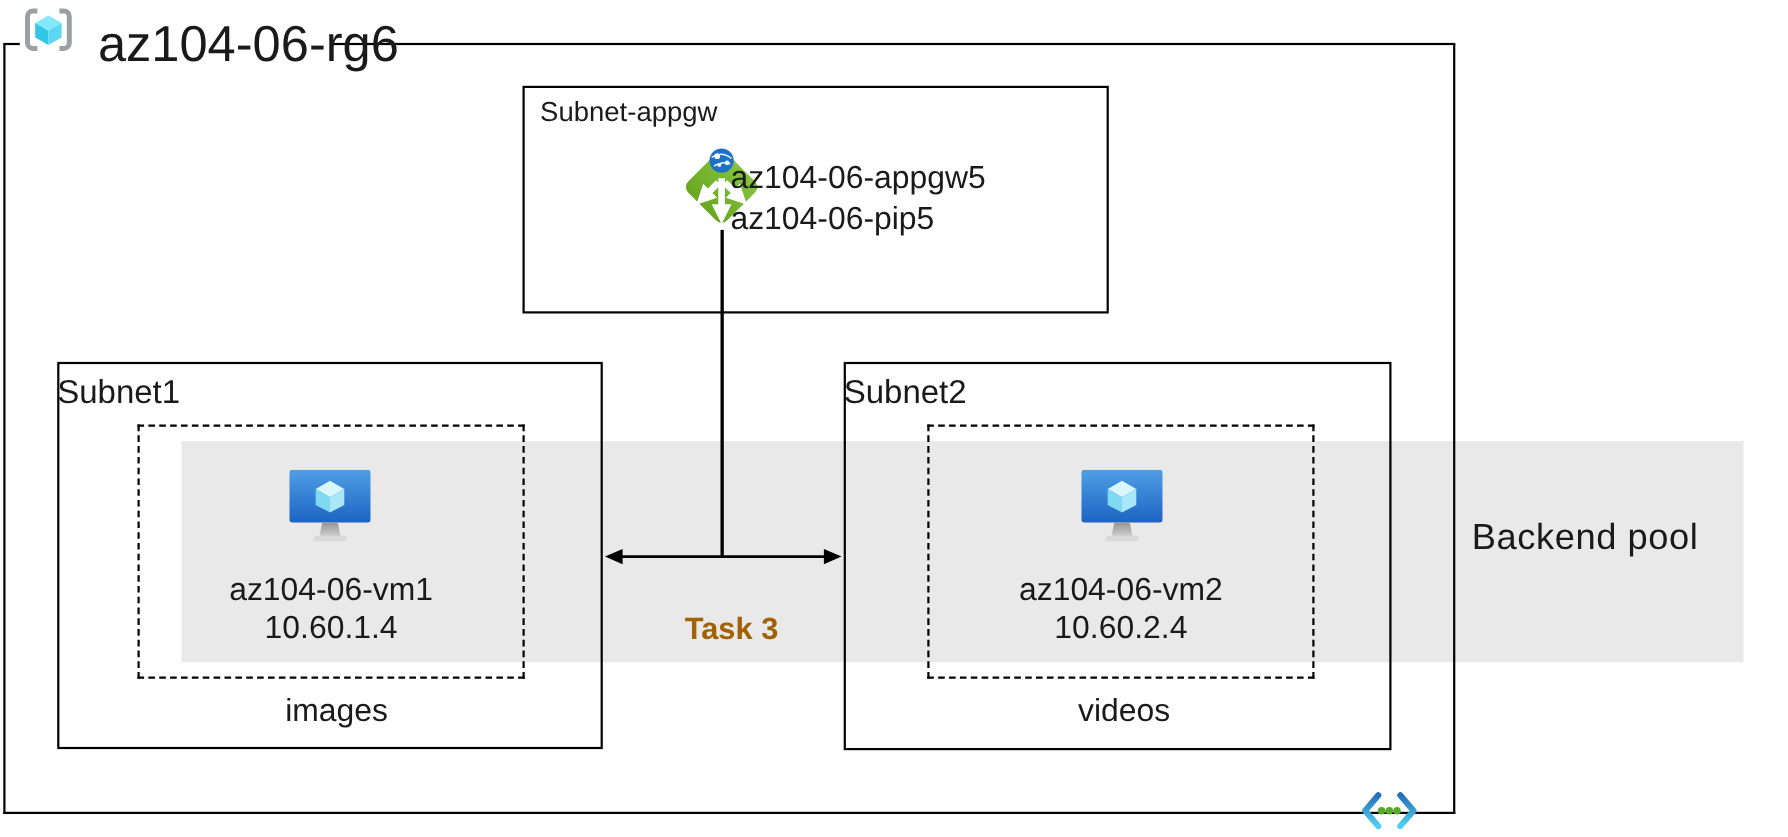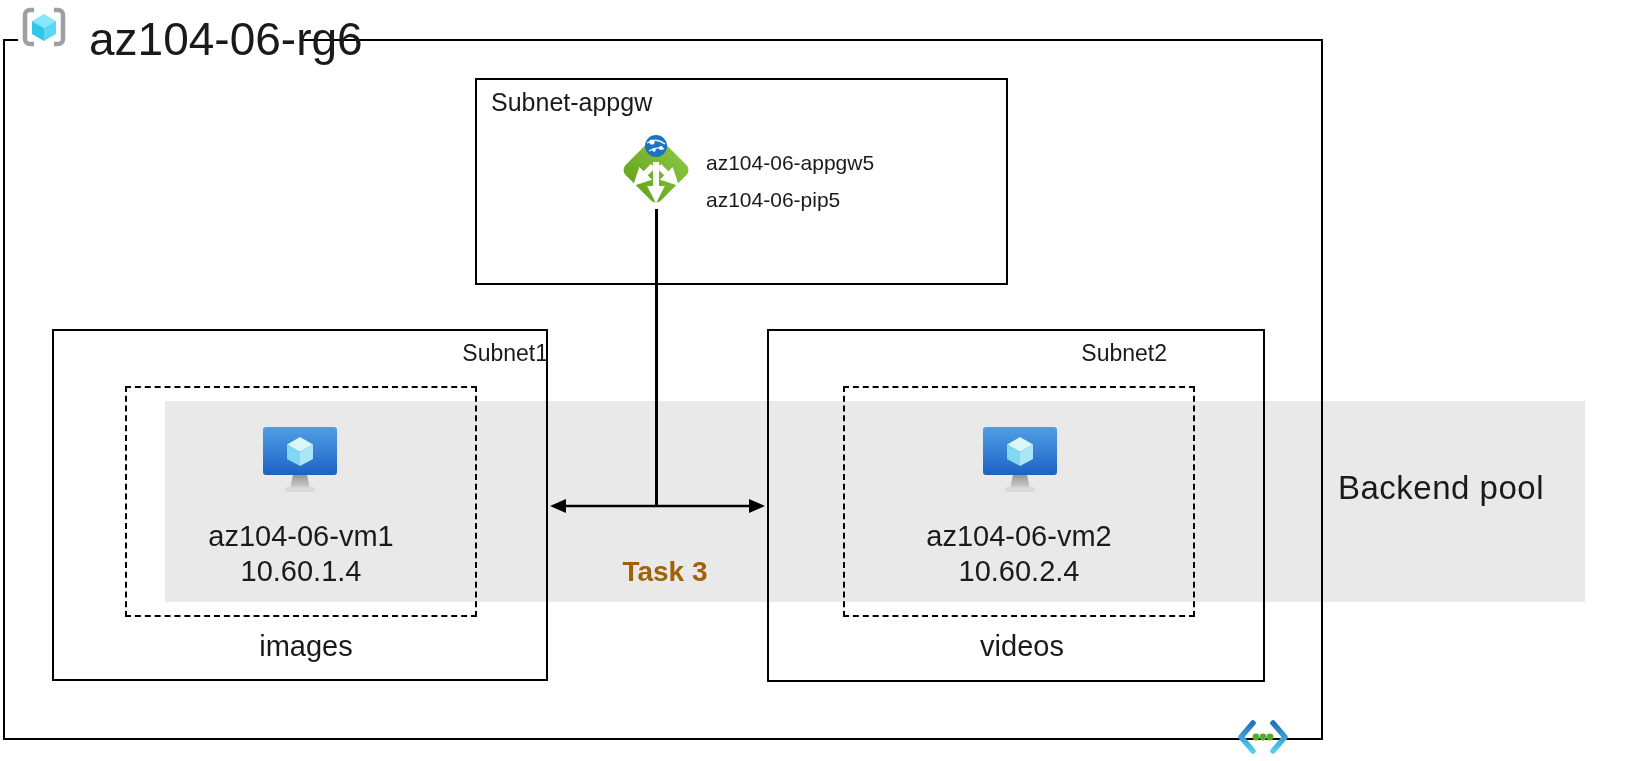--- a/index.html
+++ b/index.html
@@ -15,30 +15,30 @@
   .rg-box{left:3px;top:40px;width:1320px;height:700px;border:2px solid #000;border-top:none;background:transparent;}
   .rg-top-seg{top:39px;height:2px;background:#000;}
   .rg-seg1{left:3px;width:15px;}
   .rg-seg2{left:302px;width:1021px;}
   .rg-icon{left:21px;top:7px;width:46px;height:40px;}
   .rg-label{left:89px;top:12px;font-size:46px;white-space:nowrap;}
   
   .appgw-box{left:475px;top:78px;width:533px;height:207px;border:2px solid #000;background:transparent;}
   .appgw-title{left:491px;top:88px;font-size:25px;white-space:nowrap;}
   .appgw-icon{left:616px;top:130px;width:80px;height:80px;}
-  .appgw-names{left:706px;top:144px;font-size:21px;line-height:37px;white-space:nowrap;}
+  .appgw-names{left:664px;top:144px;font-size:29px;line-height:37px;white-space:nowrap;}
   
   .v-connector{left:655px;top:209px;width:3px;height:297px;background:#000;}
   .h-arrow{left:548px;top:494px;width:219px;height:24px;}
   .task-label{left:585px;top:556px;width:160px;text-align:center;font-size:28px;font-weight:bold;color:#a16207;}
   
   .subnet-box{border:2px solid #000;background:transparent;}
   .subnet1-box{left:52px;top:329px;width:496px;height:352px;}
   .subnet2-box{left:767px;top:329px;width:498px;height:353px;}
-  .subnet-title{top:340px;font-size:23px;text-align:right;}
+  .subnet-title{top:340px;font-size:30px;text-align:left;}
   .subnet1-title{left:52px;width:496px;}
   .subnet2-title{left:767px;width:400px;}
   .dashed-box{border:2px dashed #000;background:transparent;}
   .dashed1{left:125px;top:386px;width:352px;height:231px;}
   .dashed2{left:843px;top:386px;width:352px;height:231px;}
   .vm-icon{top:427px;width:74px;height:69px;}
   .vm1-icon{left:263px;}
   .vm2-icon{left:983px;}
   .vm-text{font-size:29px;text-align:center;white-space:nowrap;}
   .vm1-name{left:125px;width:352px;top:520px;}

